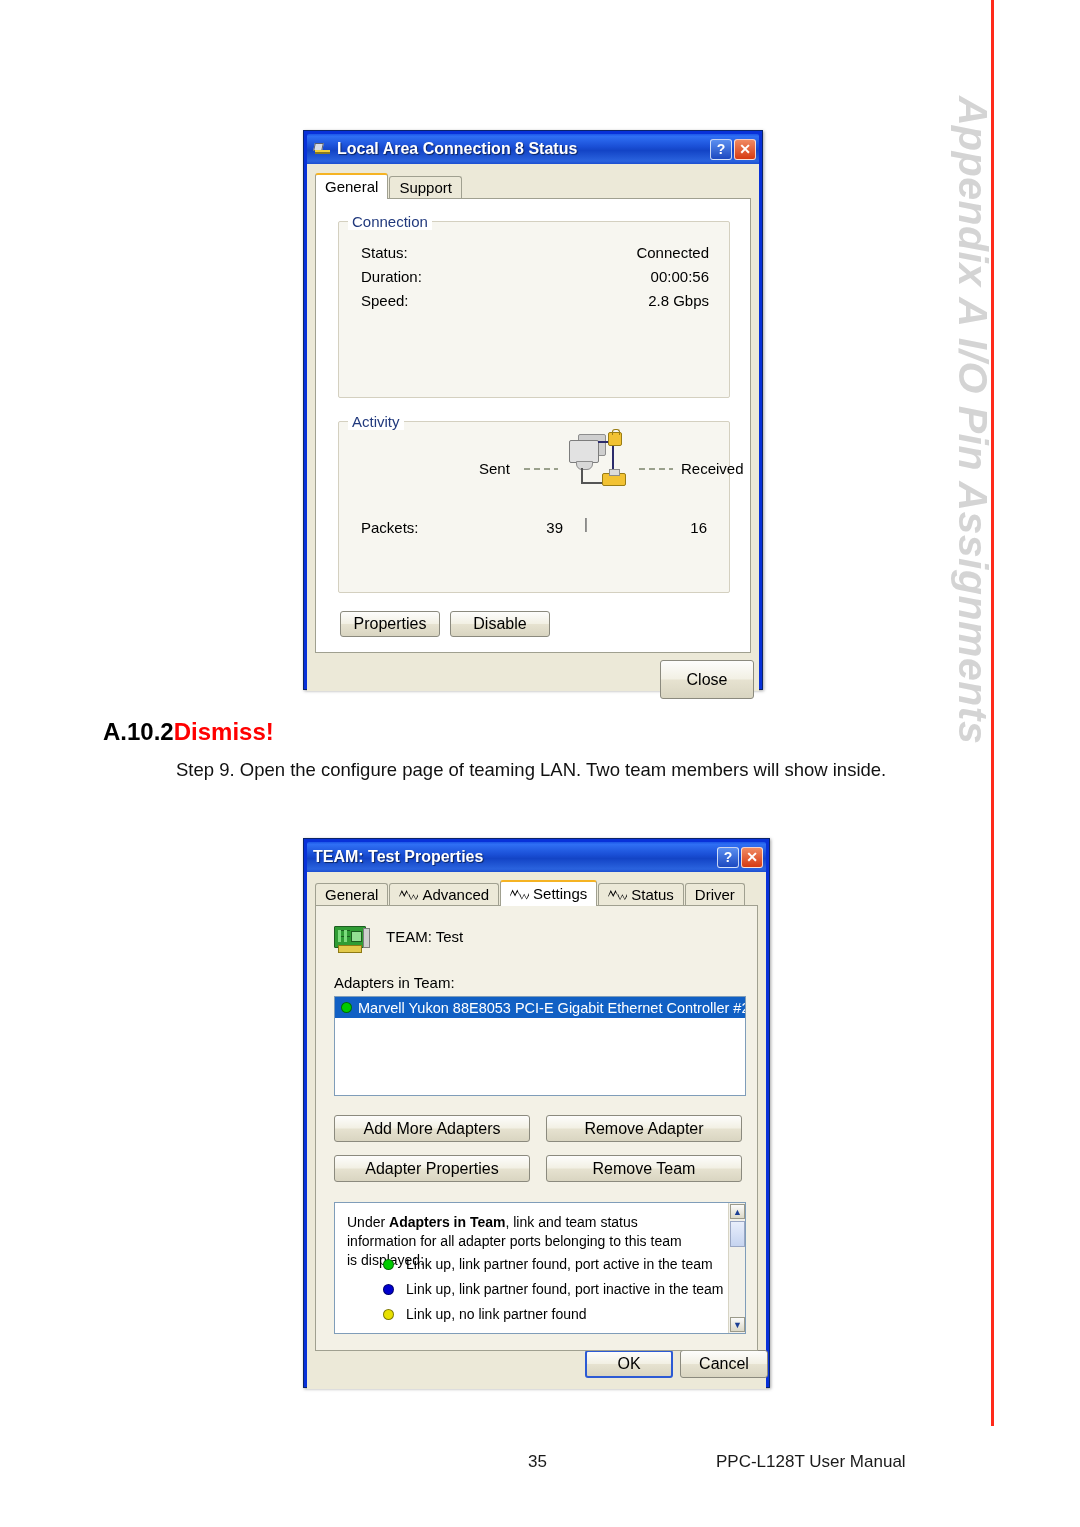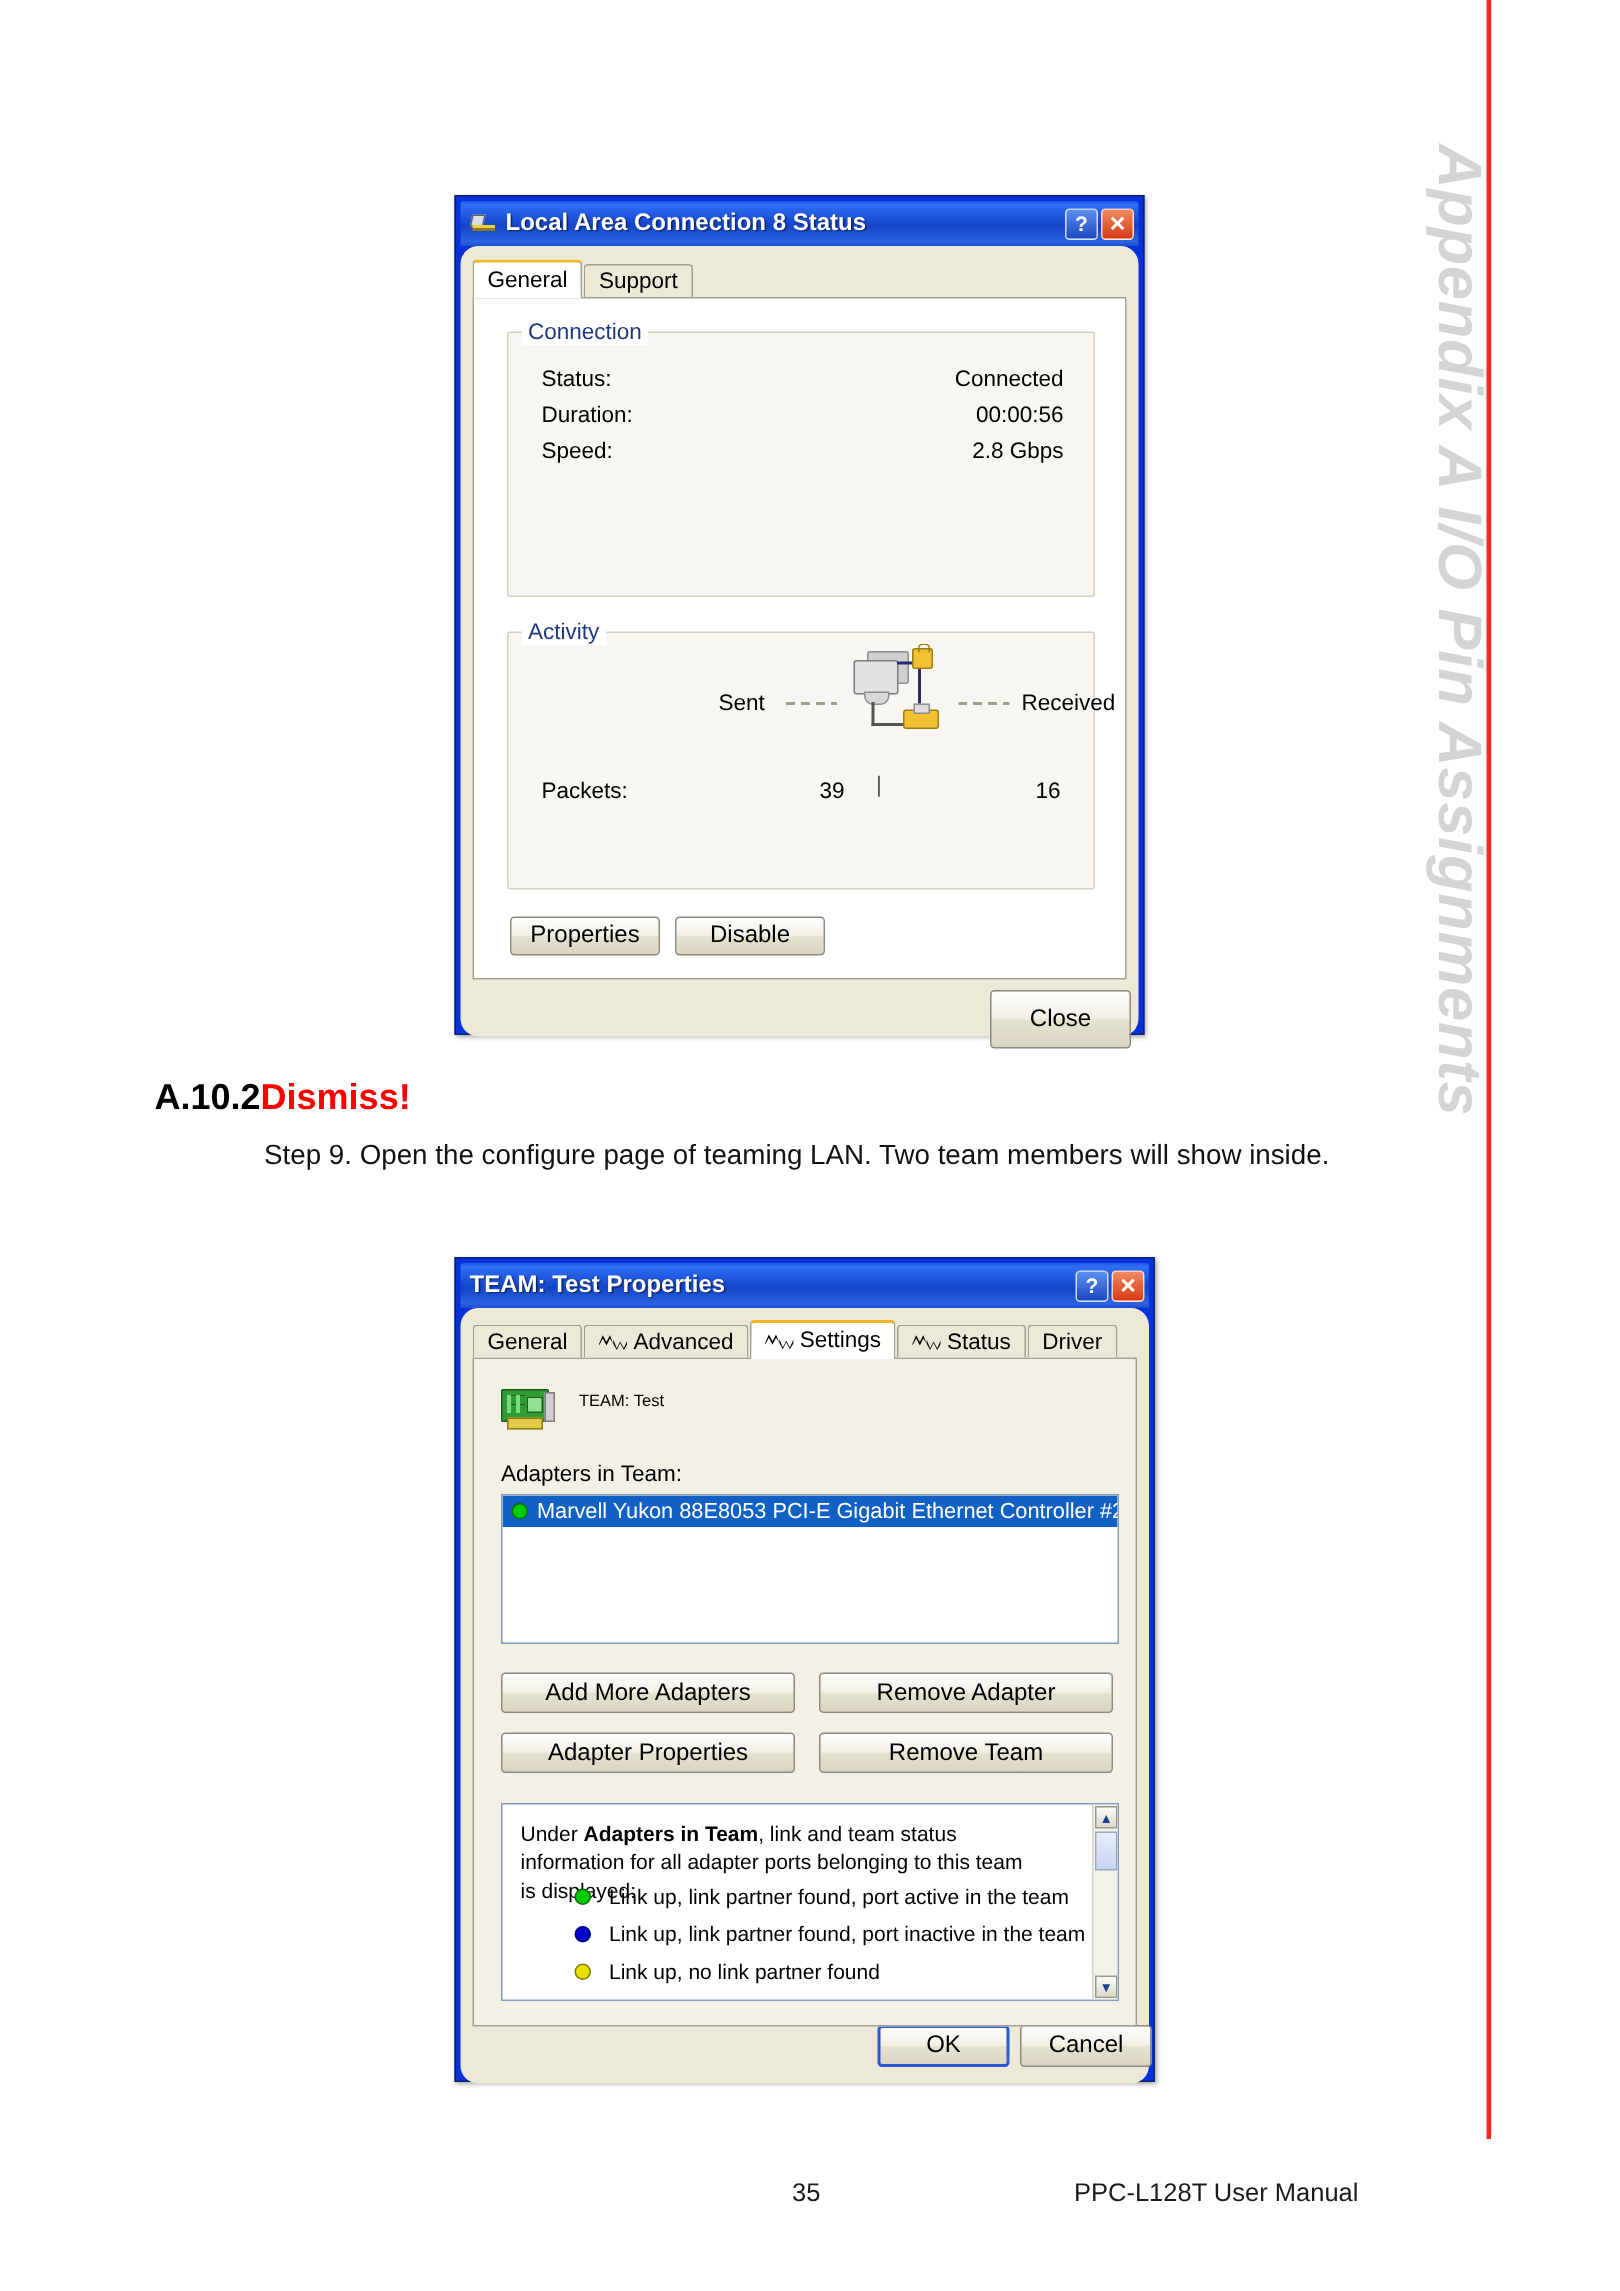--- a/index.html
+++ b/index.html
@@ -123,21 +123,20 @@
     font-size: 14px;
     font-weight: bold;
     box-sizing: border-box;
   }
   .xp-tbtn.help { background: linear-gradient(to bottom,#5b8ff0,#1c49c0); }
   .xp-tbtn.close { background: linear-gradient(to bottom,#f08a62,#d63a12); }
   .xp-body {
     background: #ece9d8;
     padding: 0;
     position: relative;
-    border-radius: 12px;
   }
 
   
   .net-ico {
     width: 18px; height: 16px;
     margin-right: 6px;
     position: relative;
     flex: none;
   }
   .net-ico::before {
@@ -554,21 +553,21 @@
       </div>
     </div>
 
     <div class="tabpanel" style="height:446px; background:#f3f1e6;">
 
       <div class="nic-icon" style="left:18px; top:18px;">
         <span class="nic-board"></span>
         <span class="nic-bracket"></span>
         <span class="nic-tab"></span>
       </div>
-      <span class="lbl" style="left:70px; top:22px; font-size:11px;">TEAM: Test</span>
+      <span class="lbl" style="left:70px; top:22px; font-size:15px;">TEAM: Test</span>
 
       <span class="lbl" style="left:18px; top:68px;">Adapters in Team:</span>
 
       <div class="listbox" style="left:18px; top:90px; width:412px; height:100px;">
         <div class="list-item selected">
           <span class="bullet" style="background:#00cc00;"></span>
           <span>Marvell Yukon 88E8053 PCI-E Gigabit Ethernet Controller #2</span>
         </div>
       </div>
 

